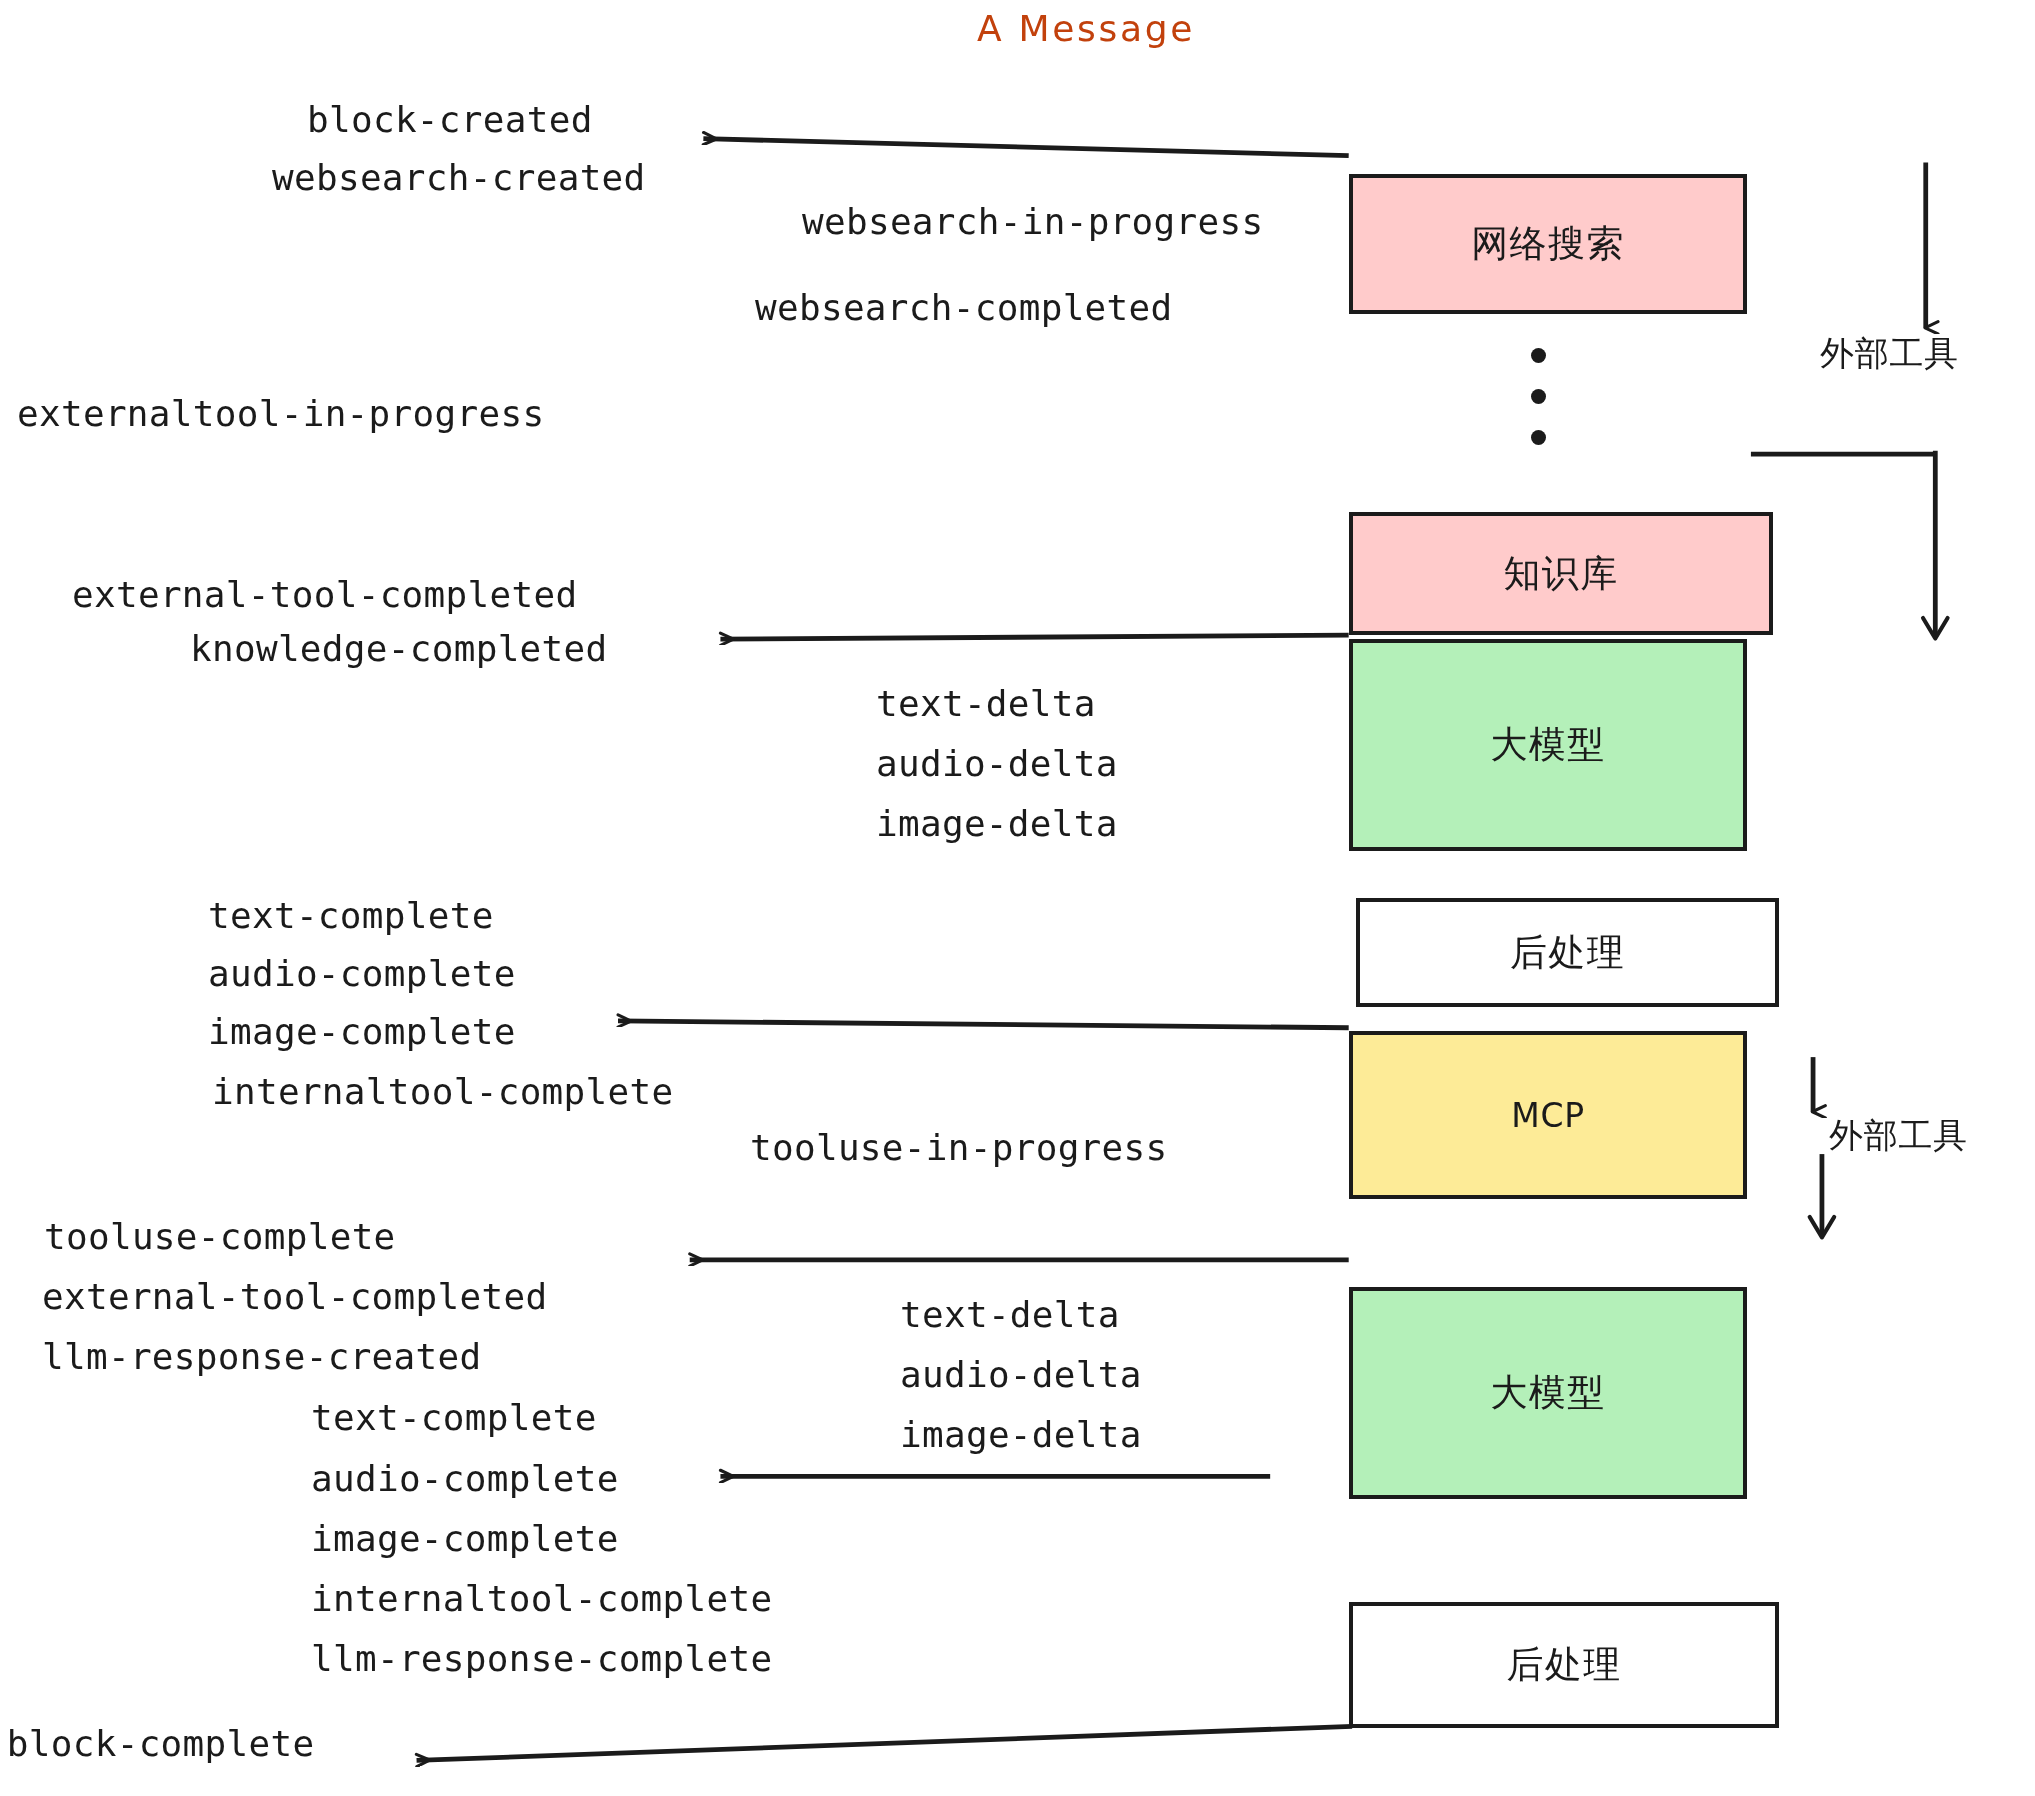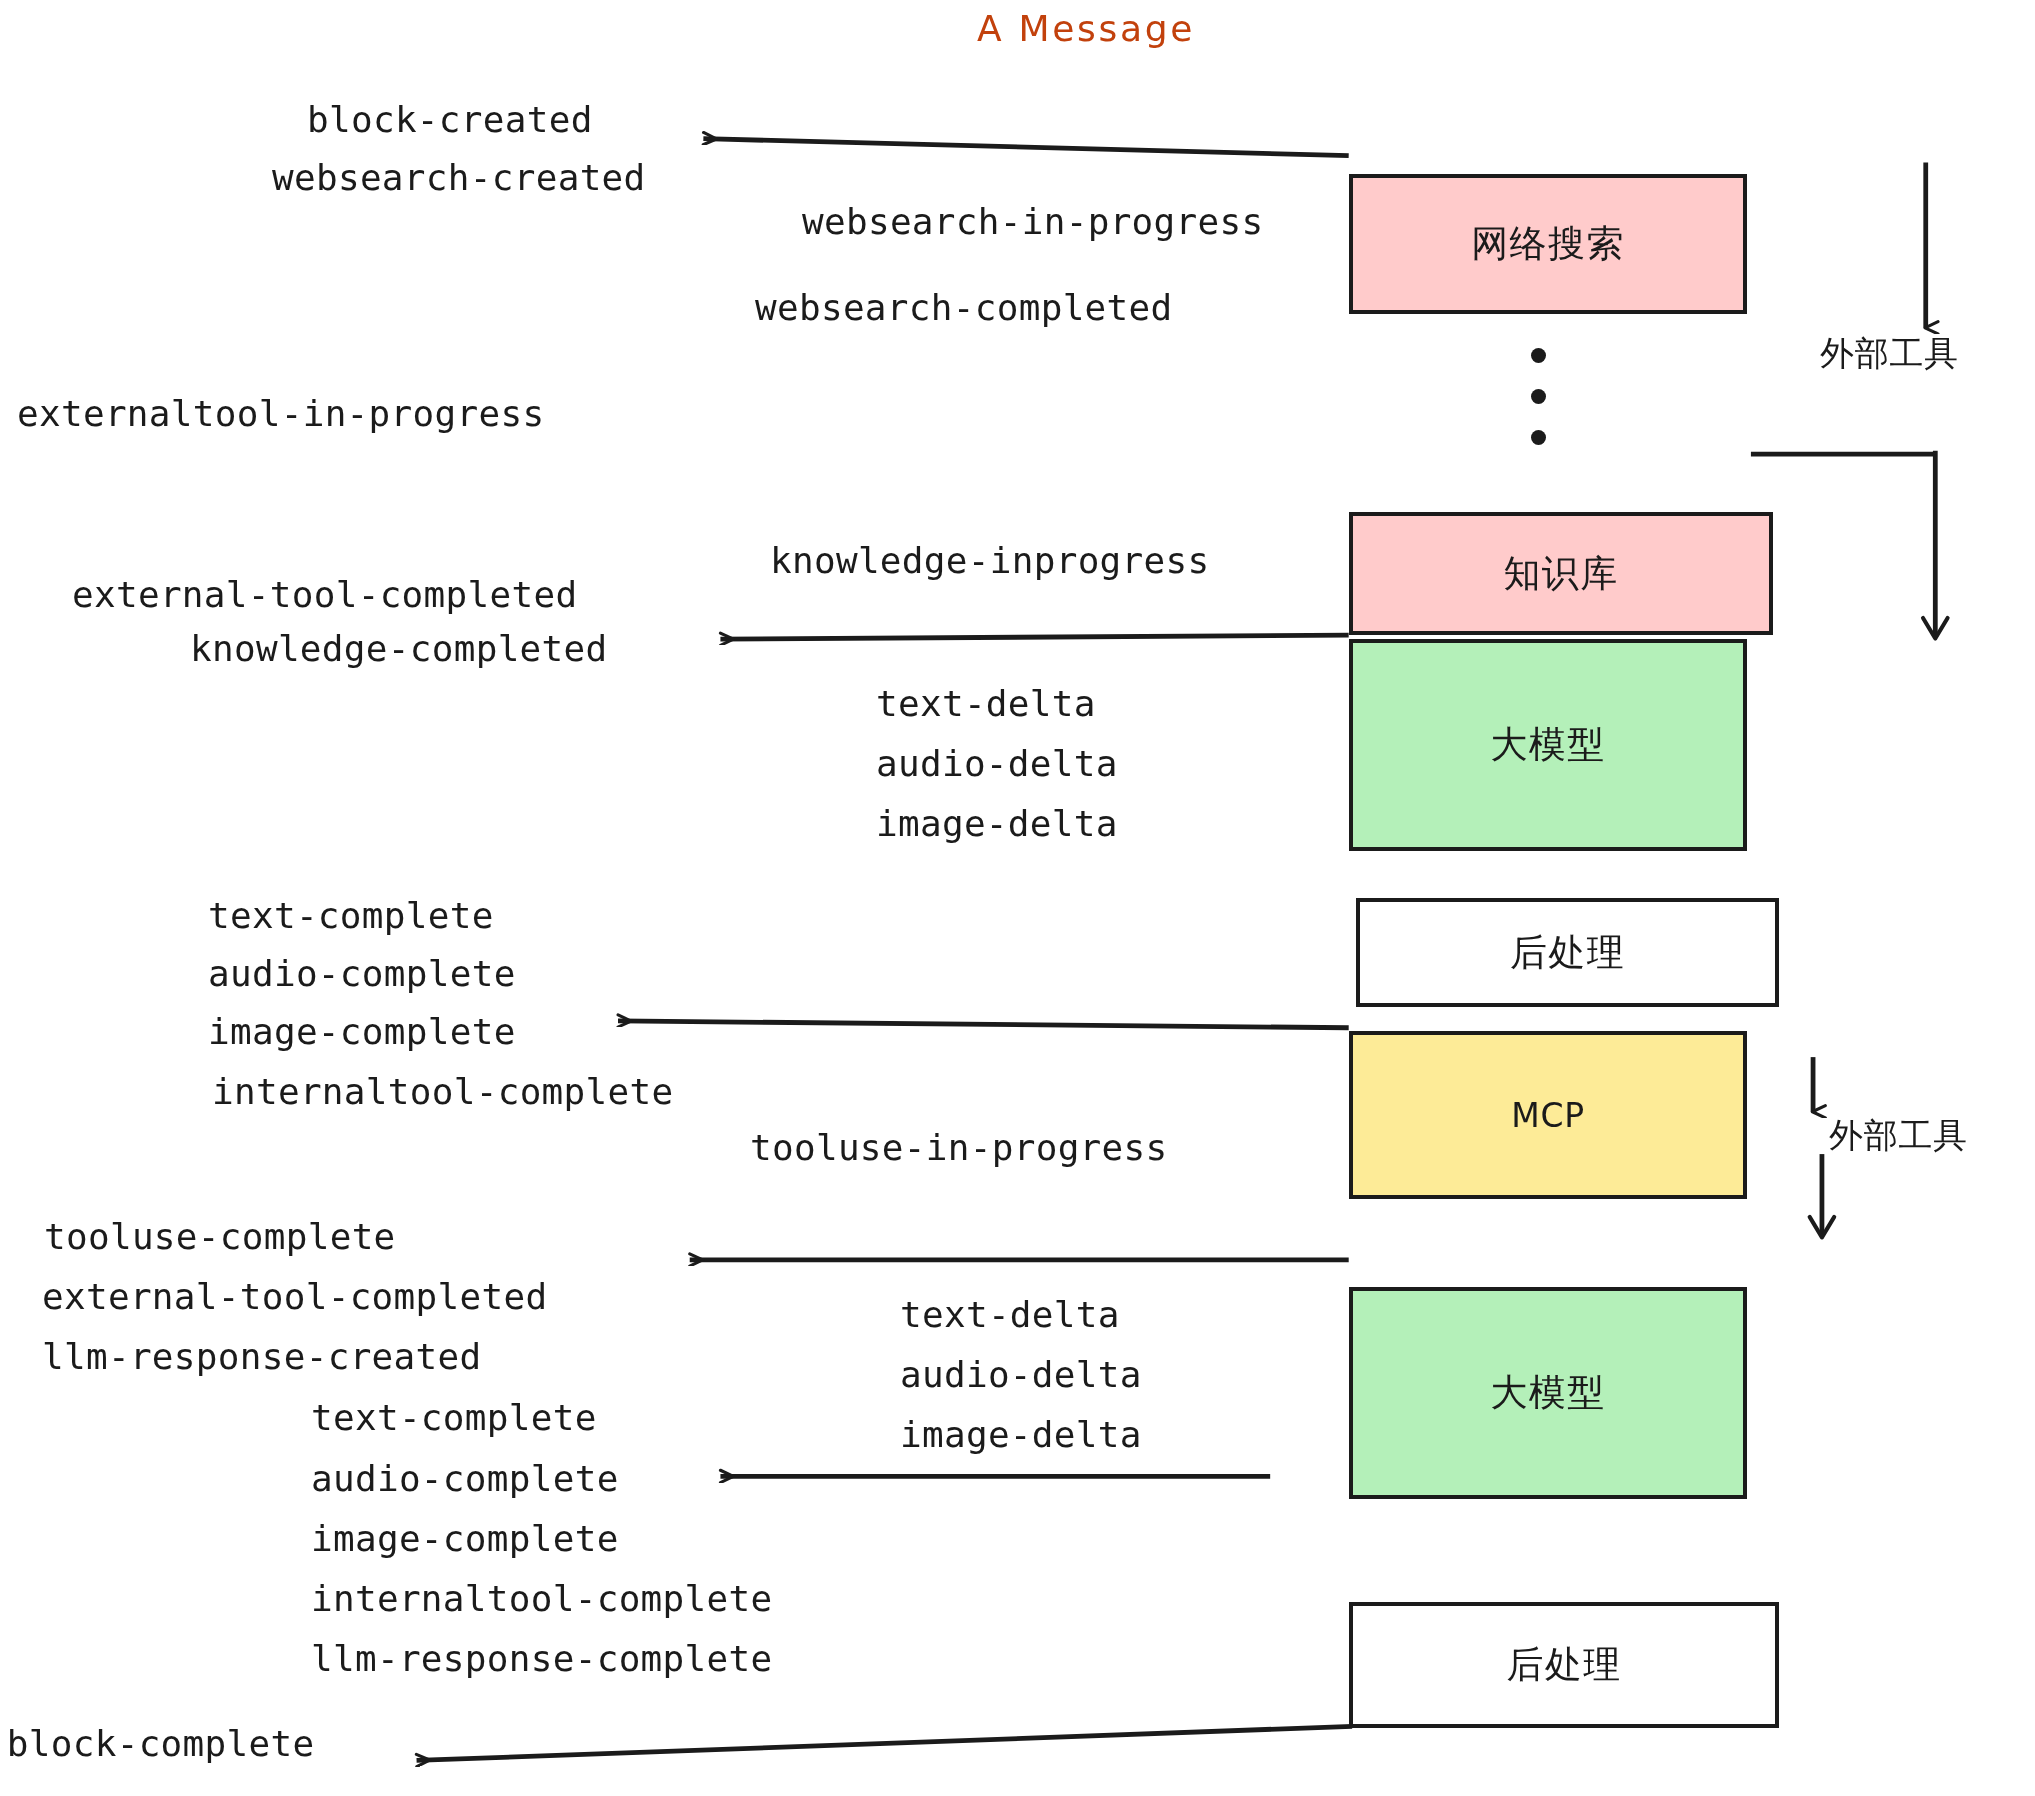--- a/index.html
+++ b/index.html
@@ -156,21 +156,20 @@
   <div class="side-label" style="left:1829px; top:1113px;">外部工具</div>
 
   <div class="evt" style="left:307px; top:99px;">block-created</div>
   <div class="evt" style="left:272px; top:157px;">websearch-created</div>
 
   <div class="evt" style="left:769px; top:201px;margin-left:33px;">websearch-in-progress</div>
   <div class="evt" style="left:755px; top:287px;">websearch-completed</div>
 
   <div class="evt" style="left:17px; top:393px;">externaltool-in-progress</div>
 
-  <div class="evt" style="left:770px; top:540px;">knowledge-inprogress</div>
 
   <div class="evt" style="left:72px; top:574px;">external-tool-completed</div>
   <div class="evt" style="left:190px; top:628px;">knowledge-completed</div>
 
   <div class="evt" style="left:876px; top:683px;">text-delta</div>
   <div class="evt" style="left:876px; top:743px;">audio-delta</div>
   <div class="evt" style="left:876px; top:803px;">image-delta</div>
 
   <div class="evt" style="left:208px; top:895px;">text-complete</div>
   <div class="evt" style="left:208px; top:953px;">audio-complete</div>

